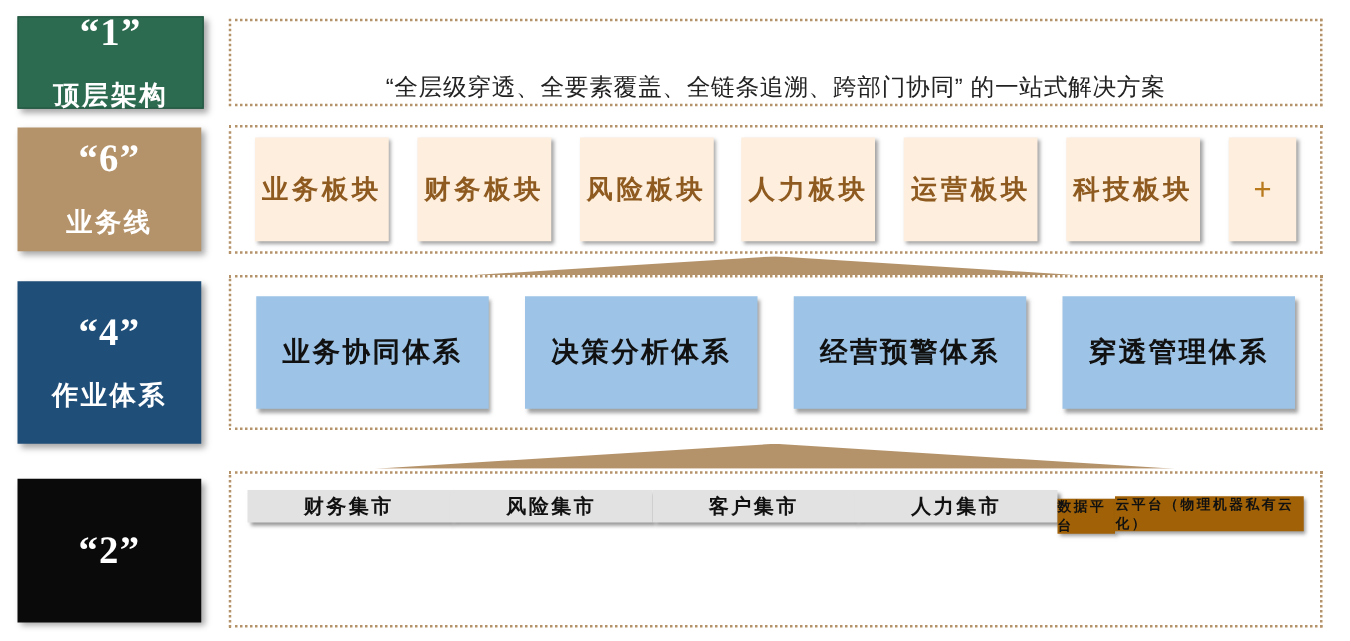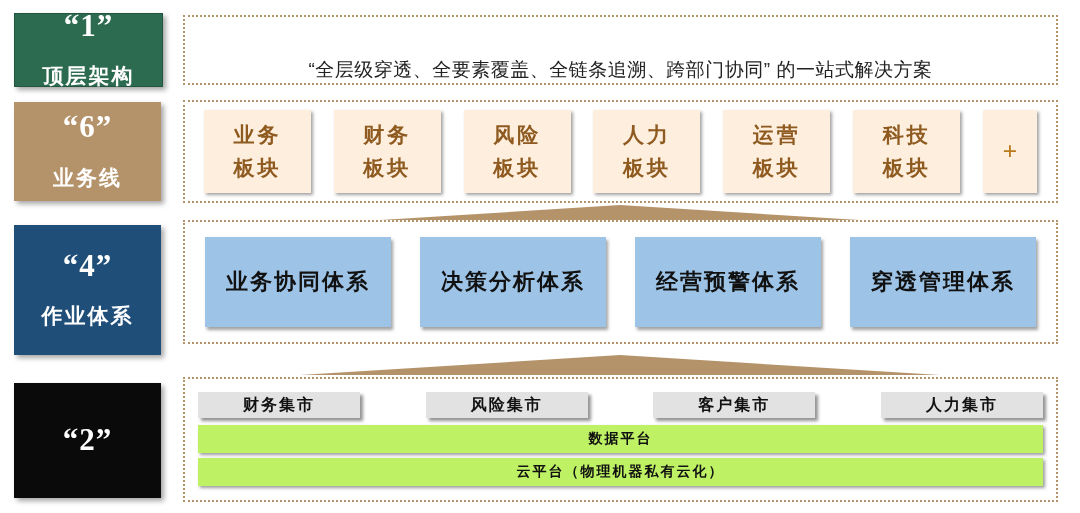--- a/index.html
+++ b/index.html
@@ -26,31 +26,31 @@
   .badge-black{top:383px;height:115px;background:#0a0a0a;}
 
   
   .panel{
     position:absolute;left:183px;width:875px;box-sizing:border-box;
     border:2px dotted #b5936a;background:#ffffff;
   }
   .panel-1{top:15px;height:70px;display:flex;align-items:flex-end;justify-content:center;}
   .panel-2{top:100px;height:103px;display:flex;align-items:center;justify-content:space-between;padding:0 19px;}
   .panel-3{top:220px;height:124px;display:flex;align-items:center;justify-content:space-between;padding:0 20px;}
-  .panel-4{top:377px;height:125px;display:flex;flex-direction:column;padding:13px 13px 0 13px;}
+  .panel-4{top:377px;height:125px;display:flex;flex-direction:row;padding:13px 13px 0 13px;}
 
   .solution-text{
     font-family:"Liberation Sans", sans-serif;
     font-size:19px;color:#222222;letter-spacing:0.5px;
   }
 
   
   .module{
     width:107px;height:83px;background:#fdeedd;
-    display:flex;flex-direction:column;align-items:center;justify-content:center;
+    display:flex;flex-direction:row;align-items:center;justify-content:center;
     box-shadow:2px 2px 3px rgba(110,110,110,0.65);
     color:#8e5a1f;font-size:21px;font-weight:700;line-height:1.55;letter-spacing:3px;
     text-align:center;
   }
   .module-plus{
     width:54px;height:83px;background:#fdeedd;
     display:flex;align-items:center;justify-content:center;
     box-shadow:2px 2px 3px rgba(110,110,110,0.65);
     color:#b97a1e;font-size:26px;font-weight:700;
   }
@@ -65,24 +65,24 @@
 
   
   .marts{display:flex;justify-content:space-between;}
   .mart{
     width:162px;height:26px;background:#e2e2e2;
     display:flex;align-items:center;justify-content:center;
     box-shadow:3px 3px 3px rgba(60,60,60,0.55);
     color:#111111;font-size:16px;font-weight:700;letter-spacing:2px;
   }
   .platform{
-    height:28px;background:#bef264;
+    height:28px;background:#a16207;
     display:flex;align-items:center;justify-content:center;
     box-shadow:2px 2px 3px rgba(60,60,60,0.5);
-    color:#111111;font-size:14px;font-weight:700;letter-spacing:2px;
+    color:#111111;font-size:11px;font-weight:700;letter-spacing:2px;
   }
   .platform-data{margin-top:7px;}
   .platform-cloud{margin-top:5px;}
 
   
   .tri{
     position:absolute;left:300px;width:640px;height:20px;background:#b5936a;
     clip-path:polygon(50% 0, 100% 100%, 0 100%);
   }
   .tri-1{top:205px;}

